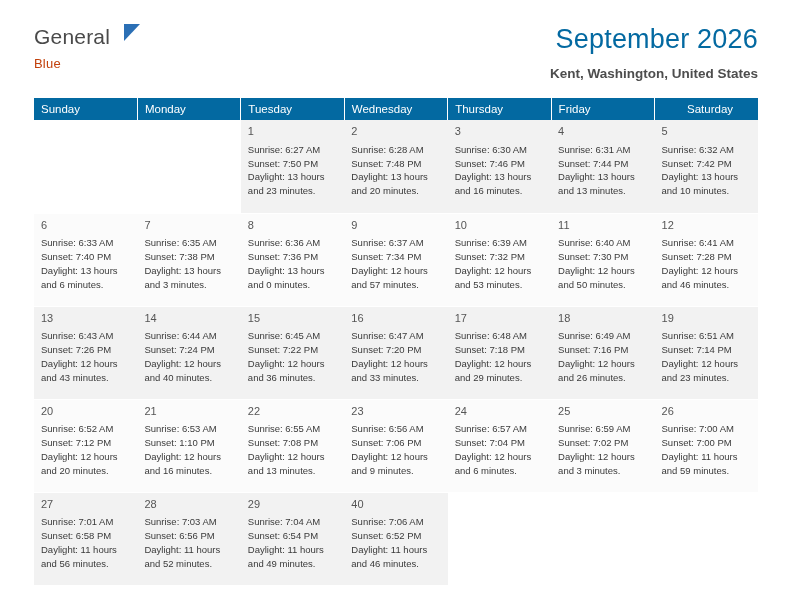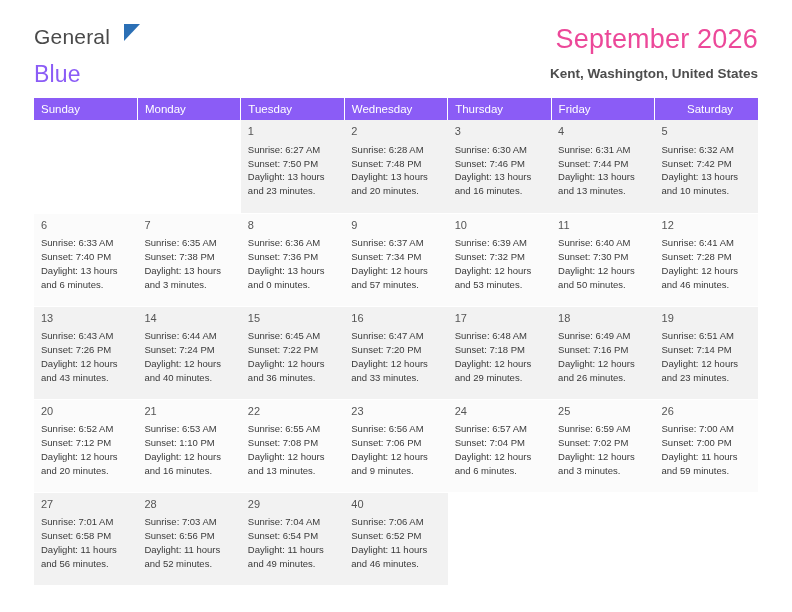--- a/index.html
+++ b/index.html
@@ -26,55 +26,55 @@
     width: 120px;
     padding-top: 4px;
     line-height: 1;
   }
   .logo-general {
     font-size: 21px;
     color: #4a4a4a;
     letter-spacing: .2px;
   }
   .logo-blue {
-    font-size: 23px;
-    color: #8b5cf6;
-    margin-top: 16px;
+    font-size: 13px;
+    color: #c2410c;
+    margin-top: 10px;
     display: block;
     letter-spacing: .2px;
   }
   .logo-flag {
     position: absolute;
     right: 14px; top: 2px;
     width: 0; height: 0;
     border-left: 16px solid #2b6fb5;
     border-bottom: 17px solid transparent;
   }
   .title-block { text-align: right; padding-top: 2px; }
   .month-title {
     font-size: 27px;
-    color: #ec4899;
+    color: #0369a1;
     font-weight: normal;
     letter-spacing: .2px;
   }
   .location {
     font-size: 13.5px;
     color: #4d4d4d;
     margin-top: 11px;
     font-weight: bold;
   }
   
   table.cal {
     width: 100%;
     border-collapse: collapse;
     margin-top: 12px;
     table-layout: fixed;
   }
   table.cal th {
-    background: #8b5cf6;
+    background: #0369a1;
     color: #ffffff;
     font-size: 11.5px;
     font-weight: normal;
     text-align: left;
     padding: 5px 0 5px 7px;
     border-right: 1px solid #ffffff;
     height: 20px;
   }
   table.cal th:last-child { border-right: none; text-align: center; }
   table.cal td {

